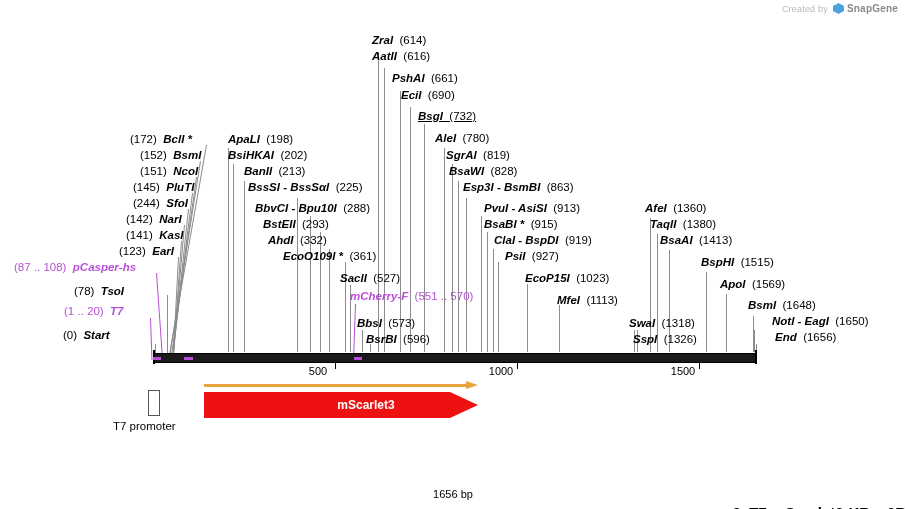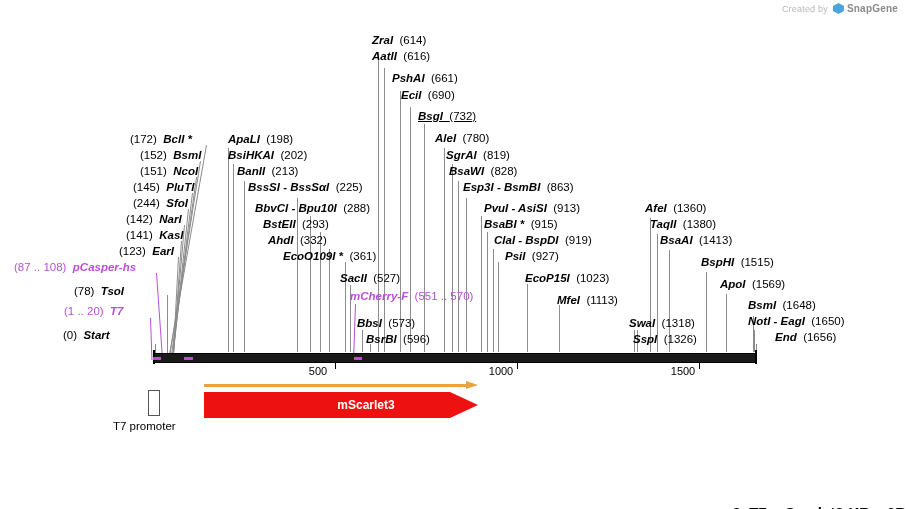--- a/index.html
+++ b/index.html
@@ -217,21 +217,21 @@
   </div>
   <div class="lbl" style="left:701px;top:256px;">
     <span>BspHI</span> &nbsp;<span class="pos">(1515)</span>
   </div>
   <div class="lbl" style="left:720px;top:278px;">
     <span>ApoI</span> &nbsp;<span class="pos">(1569)</span>
   </div>
   <div class="lbl" style="left:748px;top:299px;">
     <span>BsmI</span> &nbsp;<span class="pos">(1648)</span>
   </div>
-  <div class="lbl" style="left:748px;top:315px;">
+  <div class="lbl" style="left:772px;top:315px;">
     <span>NotI - EagI</span> &nbsp;<span class="pos">(1650)</span>
   </div>
   <div class="lbl" style="left:775px;top:331px;">
     <span>End</span> &nbsp;<span class="pos">(1656)</span>
   </div>
 
   <div class="lbl" style="left:130px;top:133px;">
     <span class="pos">(172)</span> &nbsp;<span>BclI *</span>
   </div>
   <div class="lbl" style="left:140px;top:149px;">
@@ -261,21 +261,21 @@
   <div class="lbl" style="left:63px;top:329px;">
     <span class="pos">(0)</span> &nbsp;<span>Start</span>
   </div>
 
   <div class="lbl" style="left:228px;top:133px;">
     <span>ApaLI</span> &nbsp;<span class="pos">(198)</span>
   </div>
   <div class="lbl" style="left:228px;top:149px;">
     <span>BsiHKAI</span> &nbsp;<span class="pos">(202)</span>
   </div>
-  <div class="lbl" style="left:237px;top:165px;">
+  <div class="lbl" style="left:244px;top:165px;">
     <span>BanII</span> &nbsp;<span class="pos">(213)</span>
   </div>
   <div class="lbl" style="left:248px;top:181px;">
     <span>BssSI - BssSαI</span> &nbsp;<span class="pos">(225)</span>
   </div>
   <div class="lbl" style="left:255px;top:202px;">
     <span>BbvCI - Bpu10I</span> &nbsp;<span class="pos">(288)</span>
   </div>
   <div class="lbl" style="left:263px;top:218px;">
     <span>BstEII</span> &nbsp;<span class="pos">(293)</span>
@@ -329,14 +329,15 @@
   <div id="mscarlet">
     <div class="body"></div>
     <div class="head"></div>
     <div class="flabel">mScarlet3</div>
   </div>
 
   <div id="t7prom"></div>
   <div id="t7label">T7 promoter</div>
 
   <div id="title">3_T7-mScarlet3-KRas6R</div>
+  <div id="bp">1656 bp</div>
 
 </div>
 
 </body></html>

